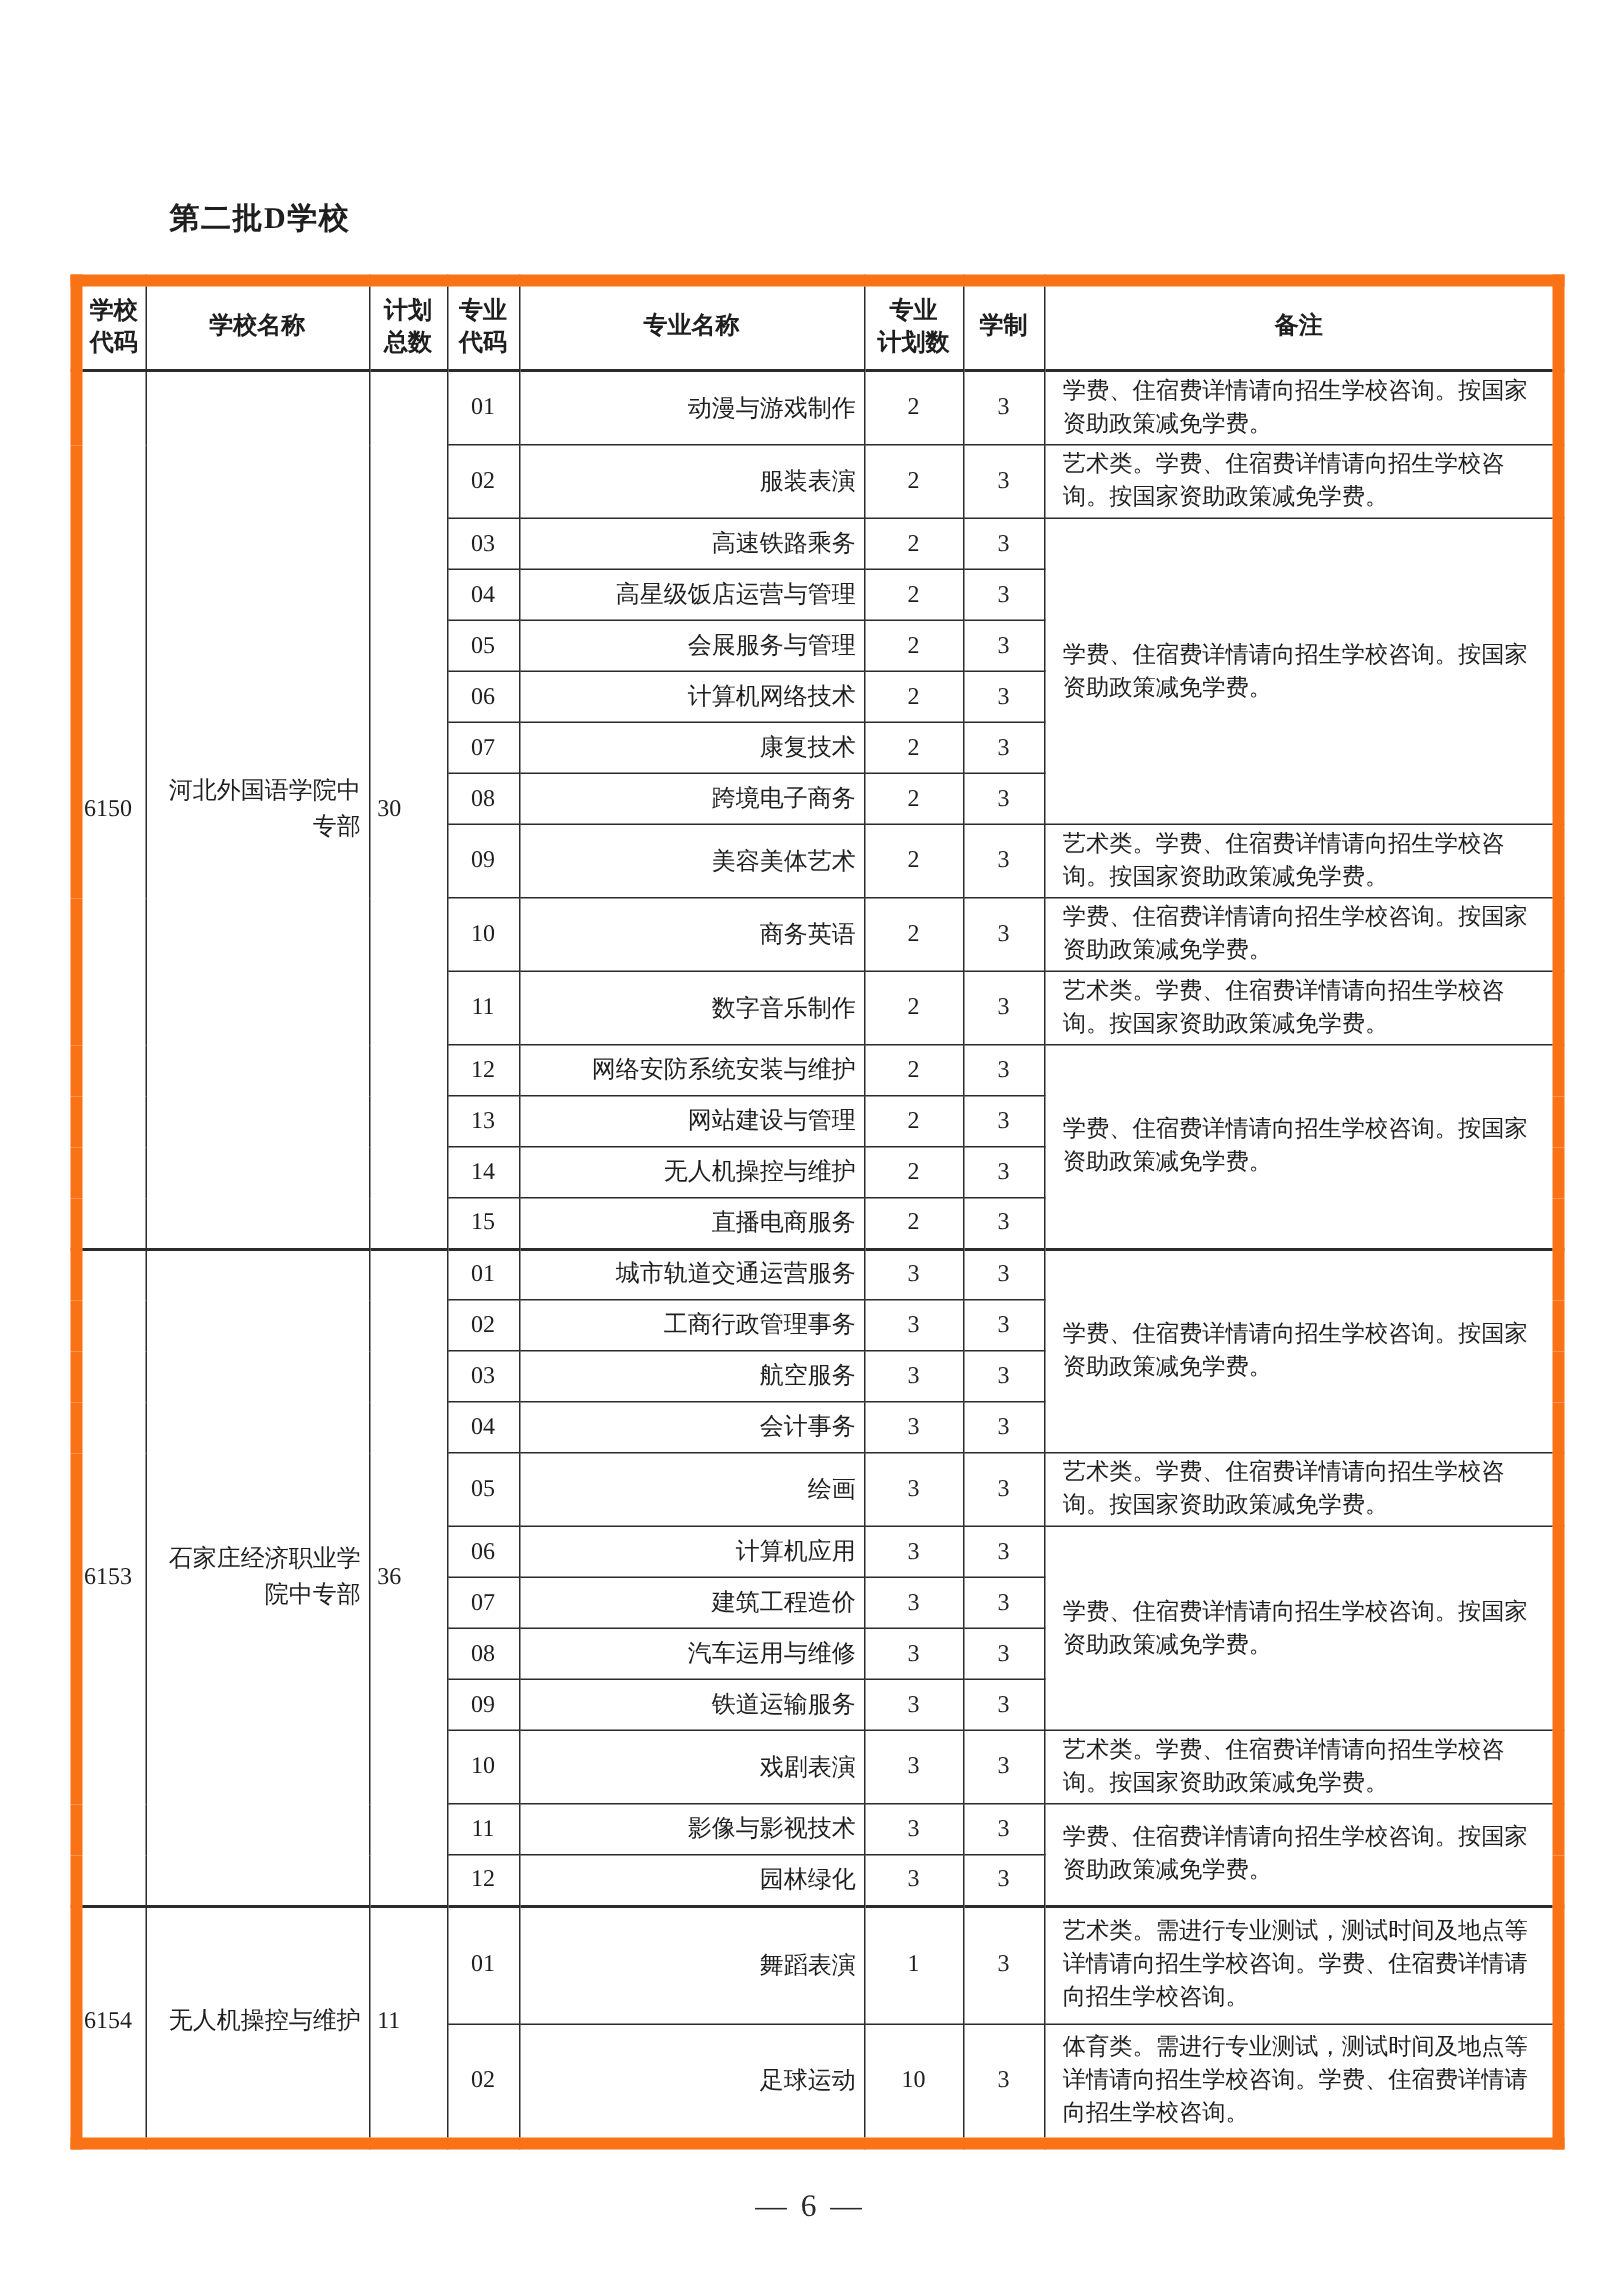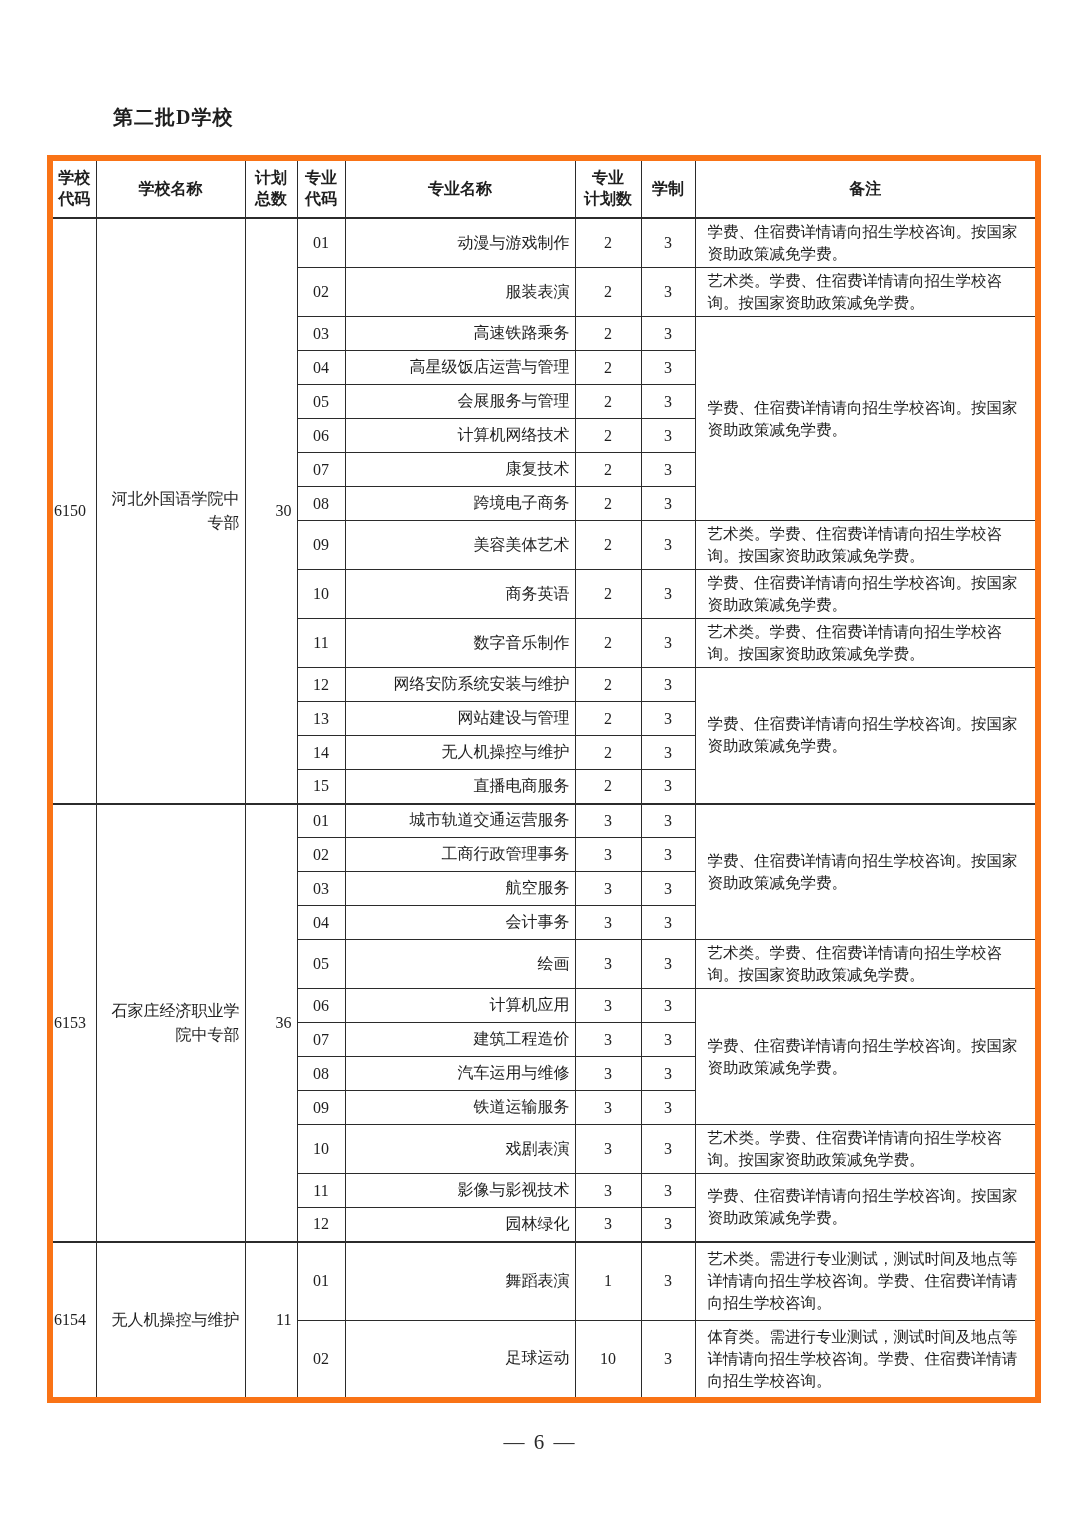--- a/index.html
+++ b/index.html
@@ -2,46 +2,46 @@
 <html><head>
 <meta charset="utf-8">
 <style>
   * { margin:0; padding:0; box-sizing:border-box; }
   html,body { background:#ffffff; }
   body {
     width:1080px; height:1527px; position:relative;
     font-family:"Liberation Serif","DejaVu Serif",serif;
     color:#1e1e1e;
   }
-  .page { position:absolute; inset:0; background:#fff; }
+  .page { position:absolute; inset:0; background:#fff;margin-top:28px; }
   .page-title {
     position:absolute; left:113px; top:104px;
     font-size:20px; font-weight:bold; letter-spacing:1px;
   }
   table.plan-table {
     position:absolute; left:47px; top:155px; width:988px;
     border-collapse:collapse; table-layout:fixed;
-    border:6px solid #f97316;
+    border:8px solid #f97316;
   }
   .plan-table th, .plan-table td {
     border:1px solid #2b2b2b;
     font-size:16px;
     vertical-align:middle;
     padding:2px 5px;
     overflow:hidden;
   }
   .plan-table th {
     height:60px; font-weight:bold; text-align:center;
     white-space:pre-line; line-height:1.3;
     border-bottom:2px solid #2b2b2b; padding:2px 2px;
   }
   tr.section-start td { border-top:2px solid #2b2b2b; }
   td.c-code   { text-align:left; padding:2px 1px; }
   td.c-name   { text-align:right; line-height:1.5; }
-  td.c-total  { text-align:right; }
+  td.c-total  { text-align:left; }
   td.c-mcode  { text-align:center; }
   td.c-mname  { text-align:right; }
   td.c-plan   { text-align:center; }
   td.c-years  { text-align:center; }
   td.c-remark { text-align:left; line-height:1.42; font-size:15.5px;padding-left:12px; }
   .page-number {
     position:absolute; left:0; top:1430px; width:1080px;
     text-align:center; font-size:21px; letter-spacing:2px; color:#2a2a2a;
   }
 </style>

